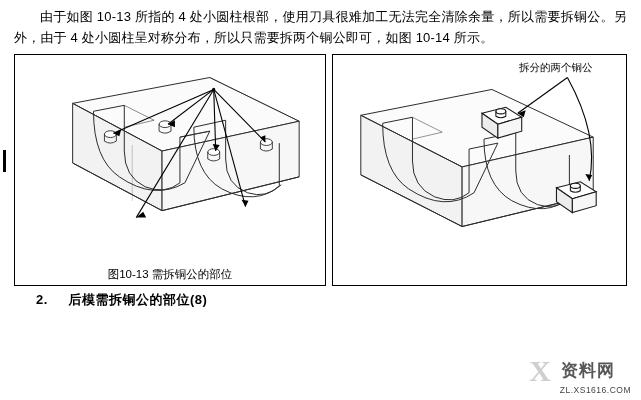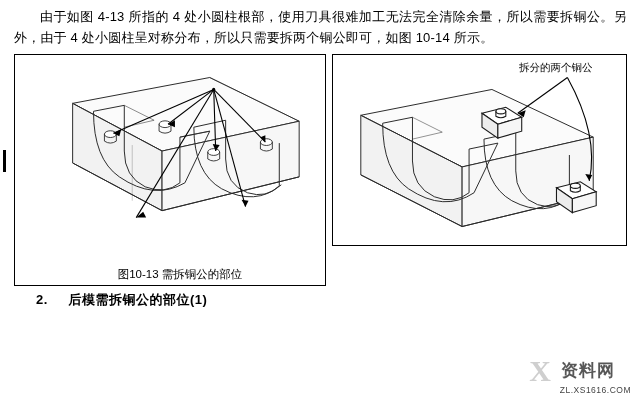--- a/index.html
+++ b/index.html
@@ -43,31 +43,31 @@
     margin-top: 6px;
     align-items: stretch;
   }
   .figure {
     border: 1px solid #000000;
     box-sizing: border-box;
     position: relative;
     background: #ffffff;
   }
   .fig-left { width: 312px; height: 232px; }
-  .fig-right { width: 295px; height: 192px; }
+  .fig-right { width: 295px; height: 232px; }
   .fig-canvas {
     position: absolute;
     left: 0; top: 0;
     width: 100%;
     height: 204px;
   }
   .fig-caption {
     position: absolute;
     bottom: 4px;
-    left: 10px;
+    left: 0;
     width: 100%;
     text-align: center;
     font-size: 11.5px;
     line-height: 14px;
   }
   .annot {
     position: absolute;
     font-size: 10.5px;
     color: #000;
     white-space: nowrap;
@@ -122,21 +122,21 @@
   }
 </style>
 </head>
 <body>
 
 <div class="page">
 
   <div class="leftbar"></div>
 
 
-  <p class="para">由于如图 4-13 所指的 4 处小圆柱根部，使用刀具很难加工无法完全清除余量，所以需要拆铜公。另外，由于 4 处小圆柱呈对称分布，所以只需要拆两个铜公即可，如图 10-14 所示。</p>
+  <p class="para">由于如图 10-13 所指的 4 处小圆柱根部，使用刀具很难加工无法完全清除余量，所以需要拆铜公。另外，由于 4 处小圆柱呈对称分布，所以只需要拆两个铜公即可，如图 10-14 所示。</p>
 
   <div class="figure-row">
 
     <div class="figure fig-left">
       <svg class="fig-canvas" viewBox="0 0 312 204" preserveAspectRatio="xMidYMid meet">
         <g fill="none" stroke="#2b2b2b" stroke-width="1" stroke-linejoin="round">
 
           <path d="M58 48 L196 22 L286 66 L148 96 Z" fill="#fbfbfb"></path>
 
           <path d="M58 48 L58 108 L148 156 L148 96 Z" fill="#f2f2f2"></path>
@@ -235,21 +235,21 @@
         </g>
       </svg>
       <div class="annot" style="left:186px; top:6px;">拆分的两个铜公</div>
     </div>
   </div>
 
   <div class="bottom-block">
     <div class="heading">
       <span>2.</span>
       &nbsp;&nbsp;&nbsp;
-      <span>后模需拆铜公的部位(1)</span>
+      <span>后模需拆铜公的部位(8)</span>
     </div>
   </div>
 
   <div class="watermark">
     <div class="wm-x">X</div>
     <div class="wm-text">资料网</div>
     <div class="wm-sub">ZL.XS1616.COM</div>
   </div>
 
 </div>

